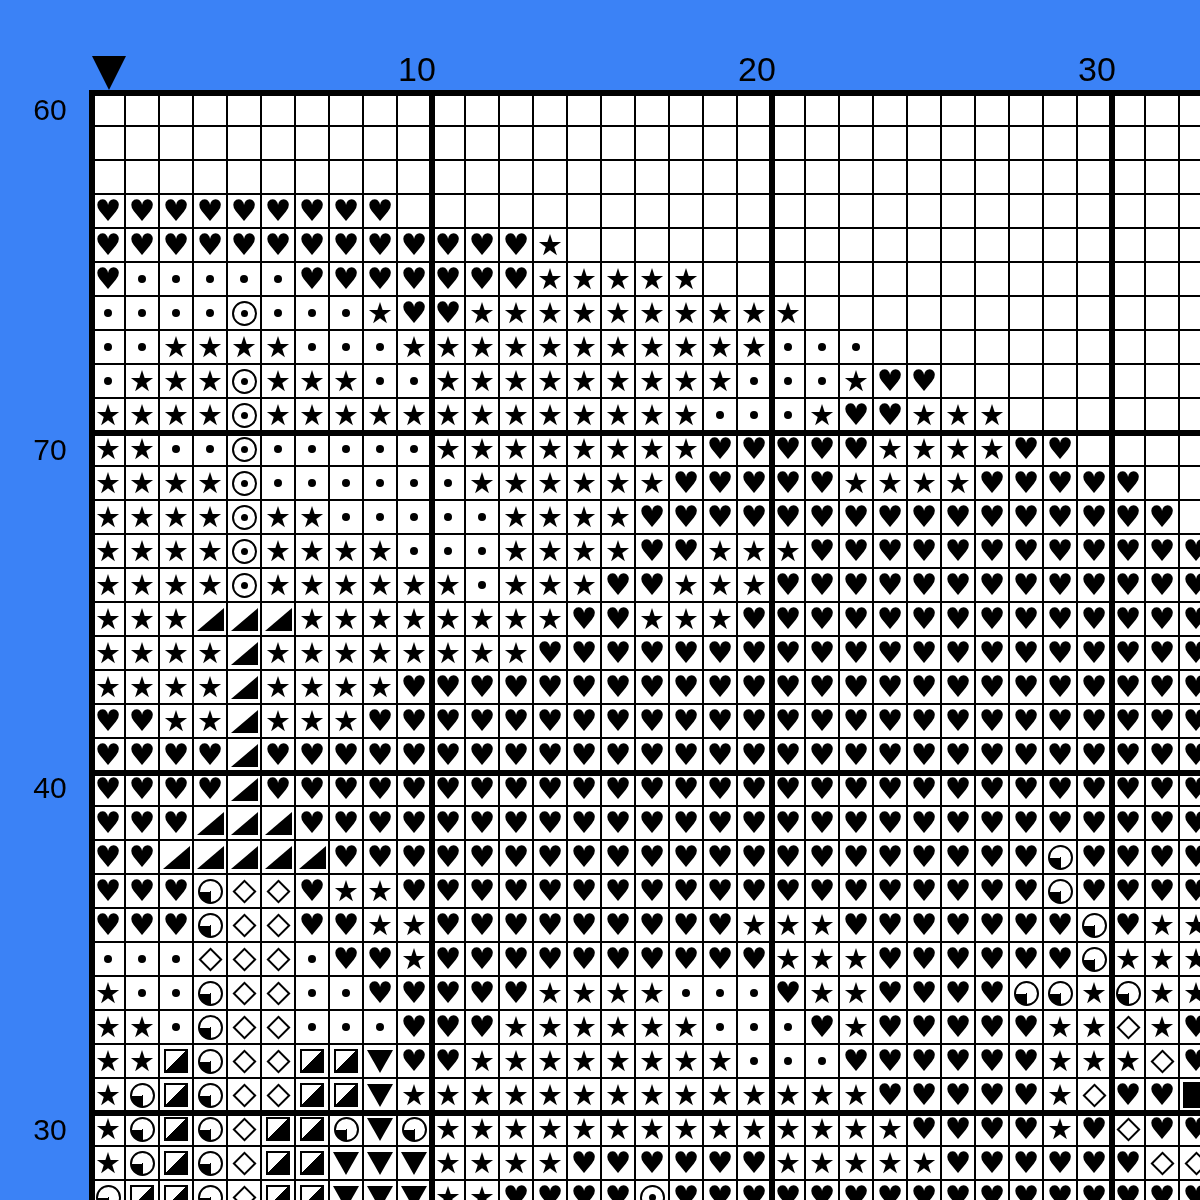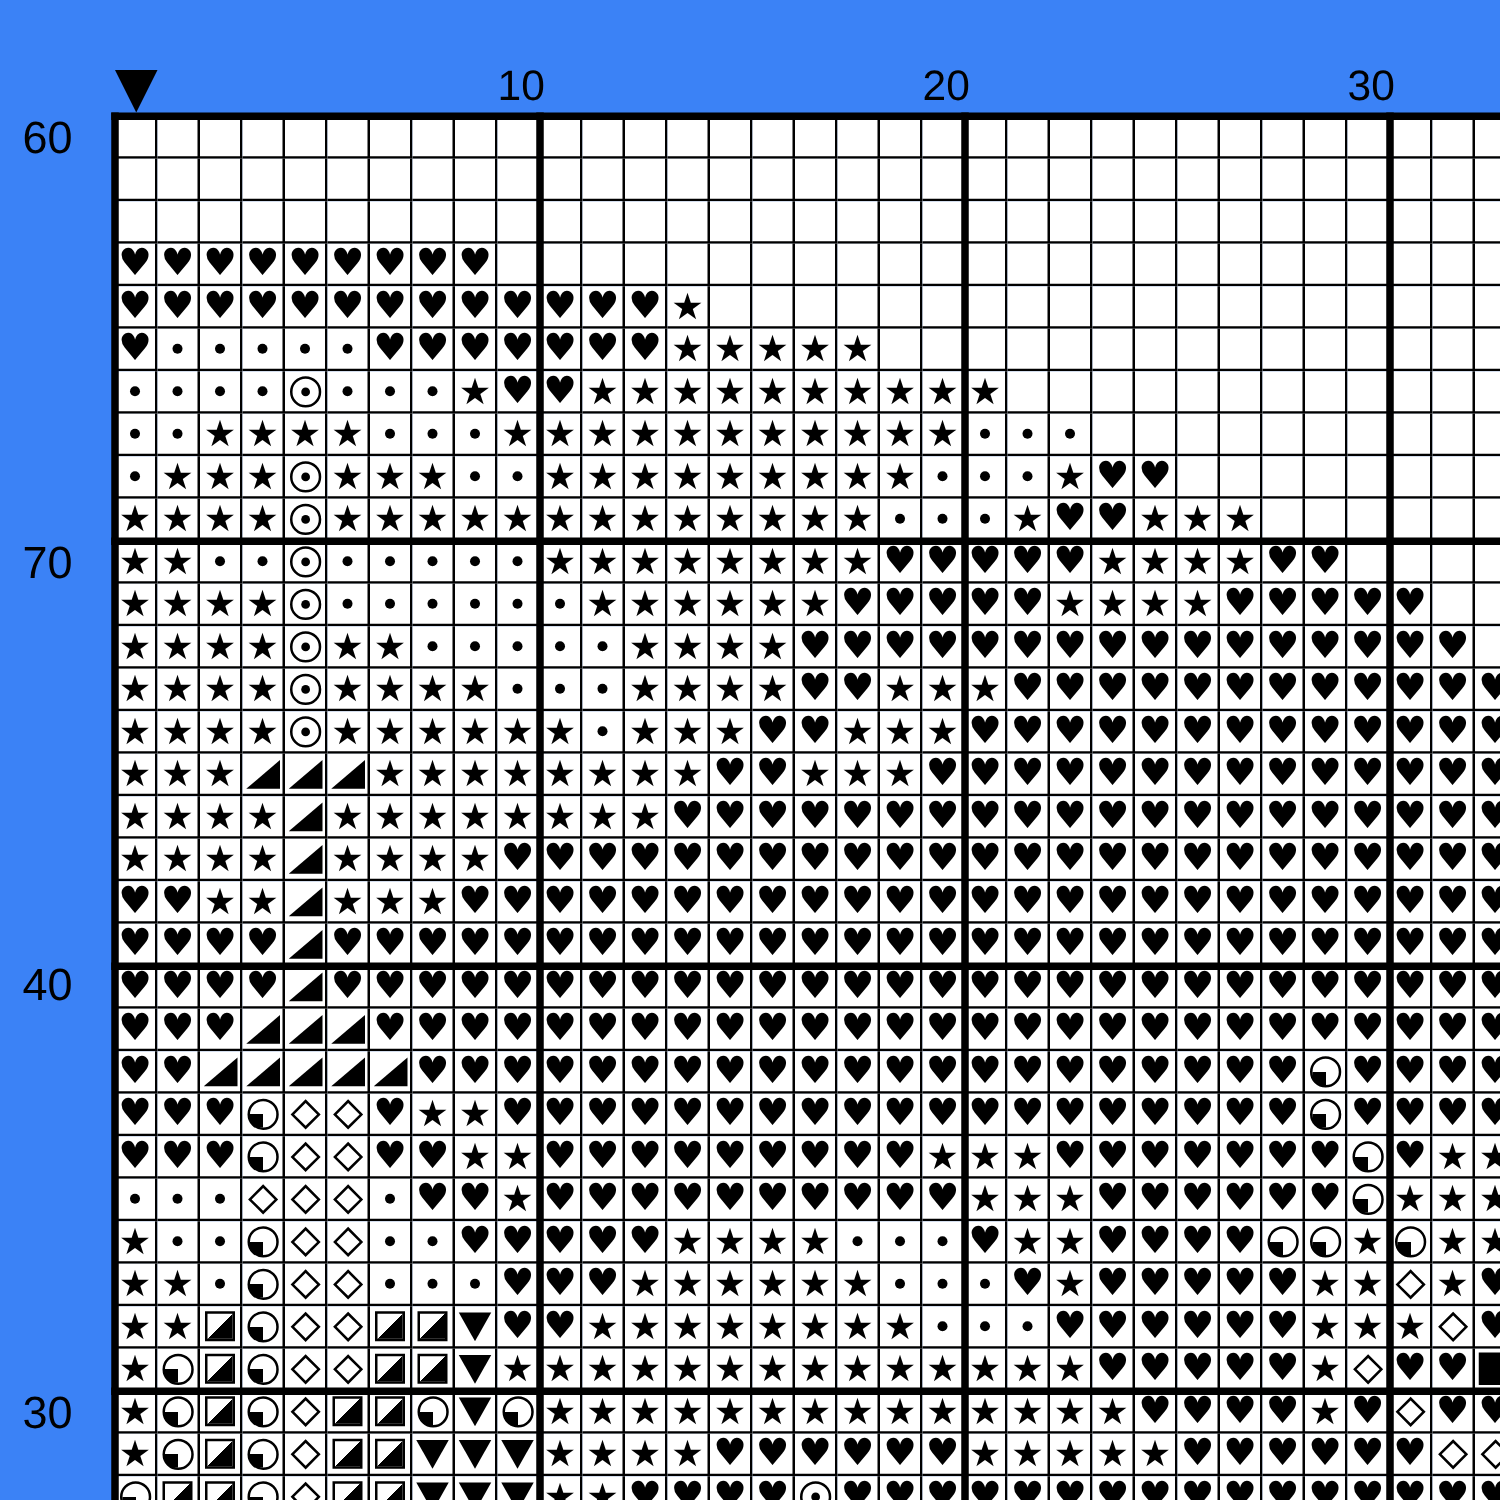--- a/index.html
+++ b/index.html
@@ -124,22 +124,22 @@
     font-size: 34px;
     line-height: 38px;
     color: #000;
     z-index: 6;
   }
   .row-label {
     position: absolute;
     left: 18px;
     width: 64px;
     height: 34px;
-    text-align: left;
-    font-size: 36px;
+    text-align: center;
+    font-size: 30px;
     line-height: 34px;
     color: #000;
     z-index: 6;
   }
   .marker {
     position: absolute;
     top: 56px;
     width: 0; height: 0;
     border-left: 17px solid transparent;
     border-right: 17px solid transparent;

